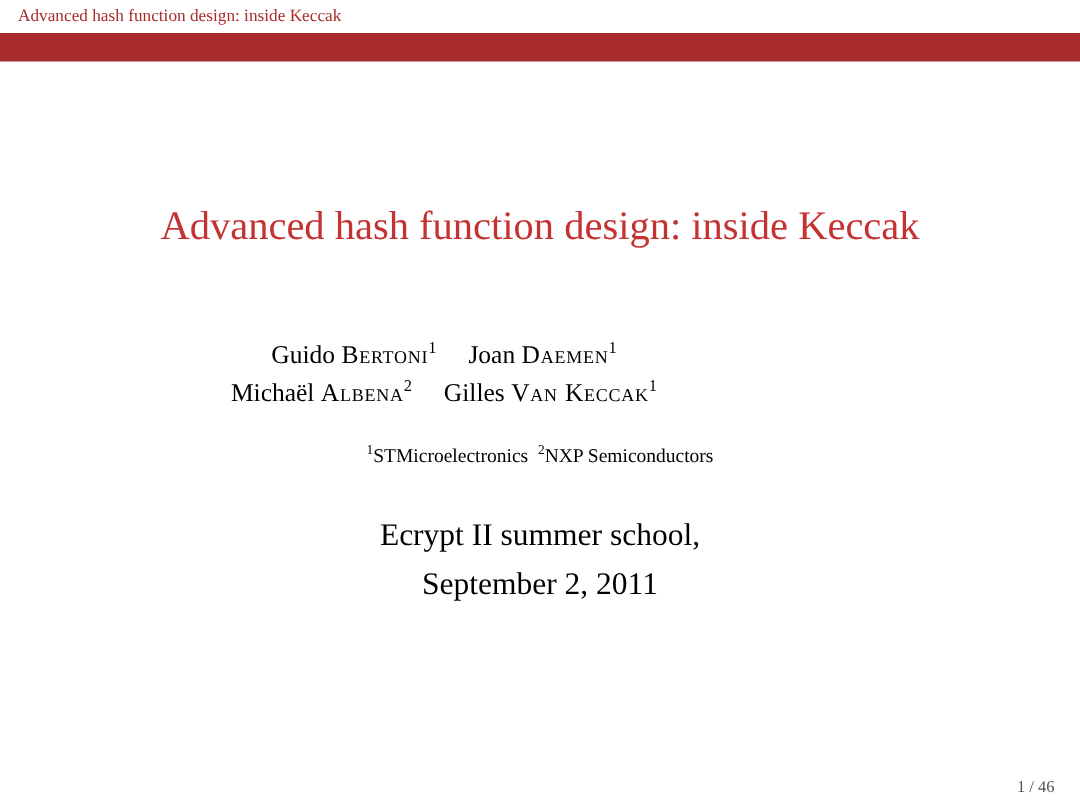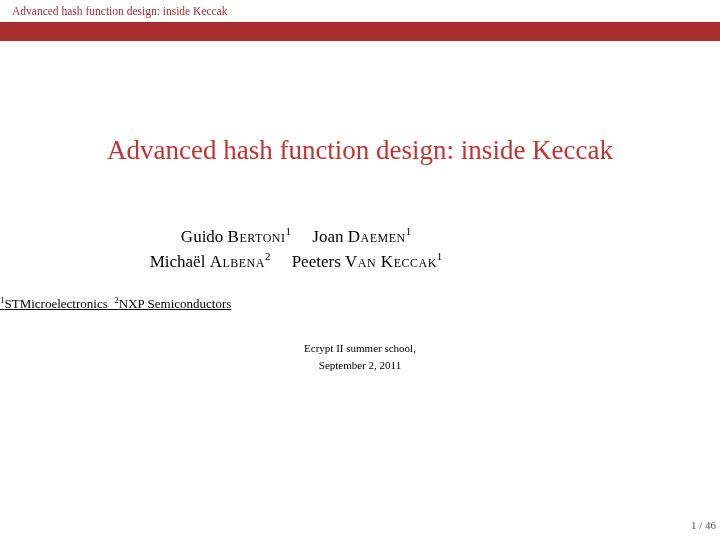--- a/index.html
+++ b/index.html
@@ -55,44 +55,43 @@
   .authors sup {
     font-size: 11px;
     vertical-align: super;
     line-height: 0;
   }
   .affil {
     position: absolute;
     top: 296px;
     left: 0;
     width: 720px;
-    text-align: left;
+    text-align: center;
     font-size: 13px;
     color: #000;
-    text-decoration: underline;
   }
   .affil sup {
     font-size: 9px;
     vertical-align: super;
     line-height: 0;
   }
   .venue {
     position: absolute;
     top: 340px;
     left: 0;
     width: 720px;
     text-align: center;
-    font-size: 11px;
+    font-size: 21px;
     line-height: 1.55;
     color: #000;
   }
   .pagenum {
     position: absolute;
     bottom: 10px;
-    right: 4px;
+    right: 17px;
     font-size: 11px;
     color: #555;
   }
   .nm { white-space: nowrap; }
 </style>
 </head>
 <body>
 
 <div class="header-label">Advanced hash function design: inside Keccak</div>
 <div class="top-bar"></div>
@@ -109,21 +108,21 @@
     <span>Joan</span>
     <span class="sc">Daemen</span><sup>1</sup>
   </span>
   <br>
   <span class="nm">
     <span>Michaël</span>
     <span class="sc">Albena</span><sup>2</sup>
   </span>
   &nbsp;&nbsp;&nbsp;
   <span class="nm">
-    <span>Peeters</span>
+    <span>Gilles</span>
     <span class="sc">Van Keccak</span><sup>1</sup>
   </span>
 </div>
 
 <div class="affil">
   <sup>1</sup><span>STMicroelectronics</span>
   &nbsp;<sup>2</sup><span>NXP Semiconductors</span>
 </div>
 
 <div class="venue">

